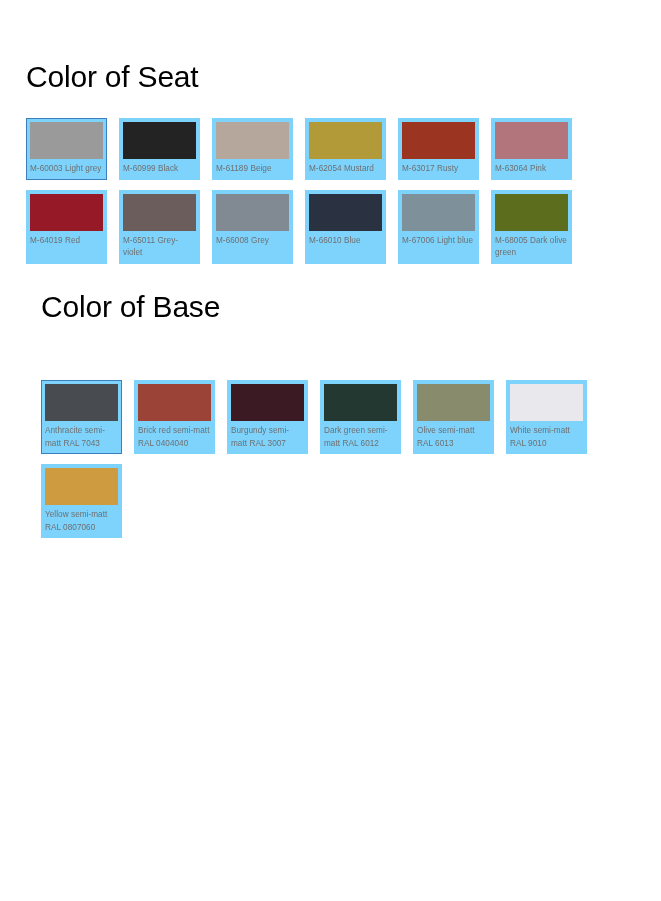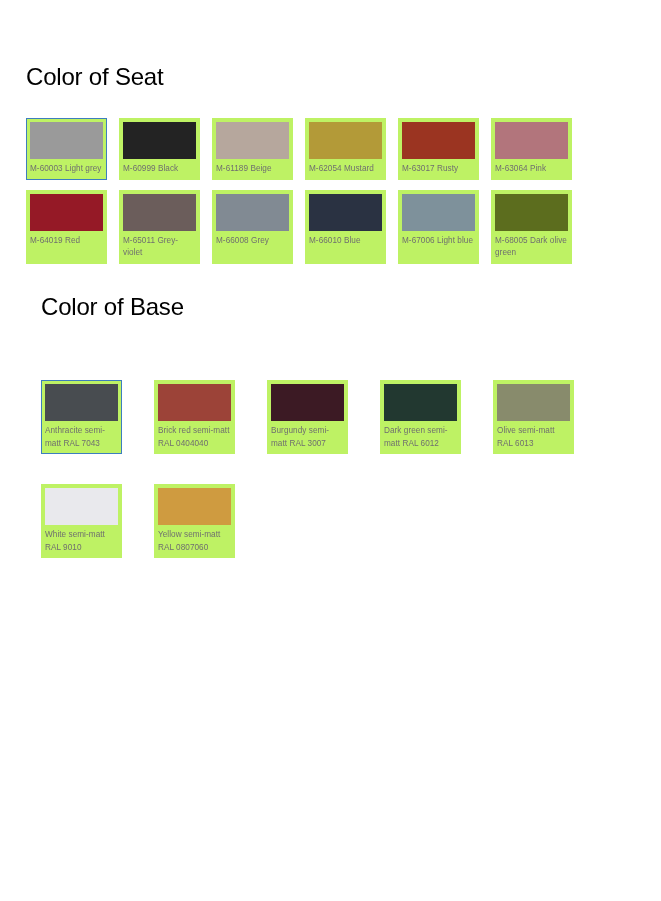--- a/index.html
+++ b/index.html
@@ -17,41 +17,41 @@
   .page {
     position: relative;
     width: 661px;
     height: 901px;
     background: #ffffff;
   }
   .section {
     padding: 0 0 0 26px;
   }
   .section-title {
-    font-size: 24px;
+    font-size: 30px;
     line-height: 34px;
     font-weight: 400;
     color: #000000;
     letter-spacing: -0.2px;
     margin: 0;
   }
   .swatch-grid {
     display: flex;
     flex-wrap: wrap;
     align-content: flex-start;
     width: 612px;
   }
   .swatch-item {
     width: 73px;
     margin-right: 12px;
     margin-bottom: 10px;
     padding: 3px;
     border: 1px solid transparent;
     box-sizing: content-box;
-    background: #bef264;
+    background: #7dd3fc;
     cursor: pointer;
   }
   .swatch-item.selected {
     border-color: #3d7ebd;
   }
   .swatch-chip {
     width: 73px;
     height: 37px;
     display: block;
   }
@@ -62,21 +62,21 @@
     color: #6f6f6f;
     margin-top: 4px;
     letter-spacing: 0.05px;
     word-wrap: break-word;
   }
 
   
   #seat-section { position: absolute; top: 60px; left: 0; }
   #base-section { position: absolute; top: 290px; left: 15px; }
   #seat-section .swatch-grid { margin-top: 24px; }
-  #base-section .swatch-grid { margin-top: 56px; gap: 20px; }
+  #base-section .swatch-grid { margin-top: 56px; }
 </style>
 </head>
 <body>
 
 <div class="page">
 
   <section class="section" id="seat-section">
     <h2 class="section-title">Color of Seat</h2>
     <div class="swatch-grid" id="seat-grid">
         <div class="swatch-item selected">

